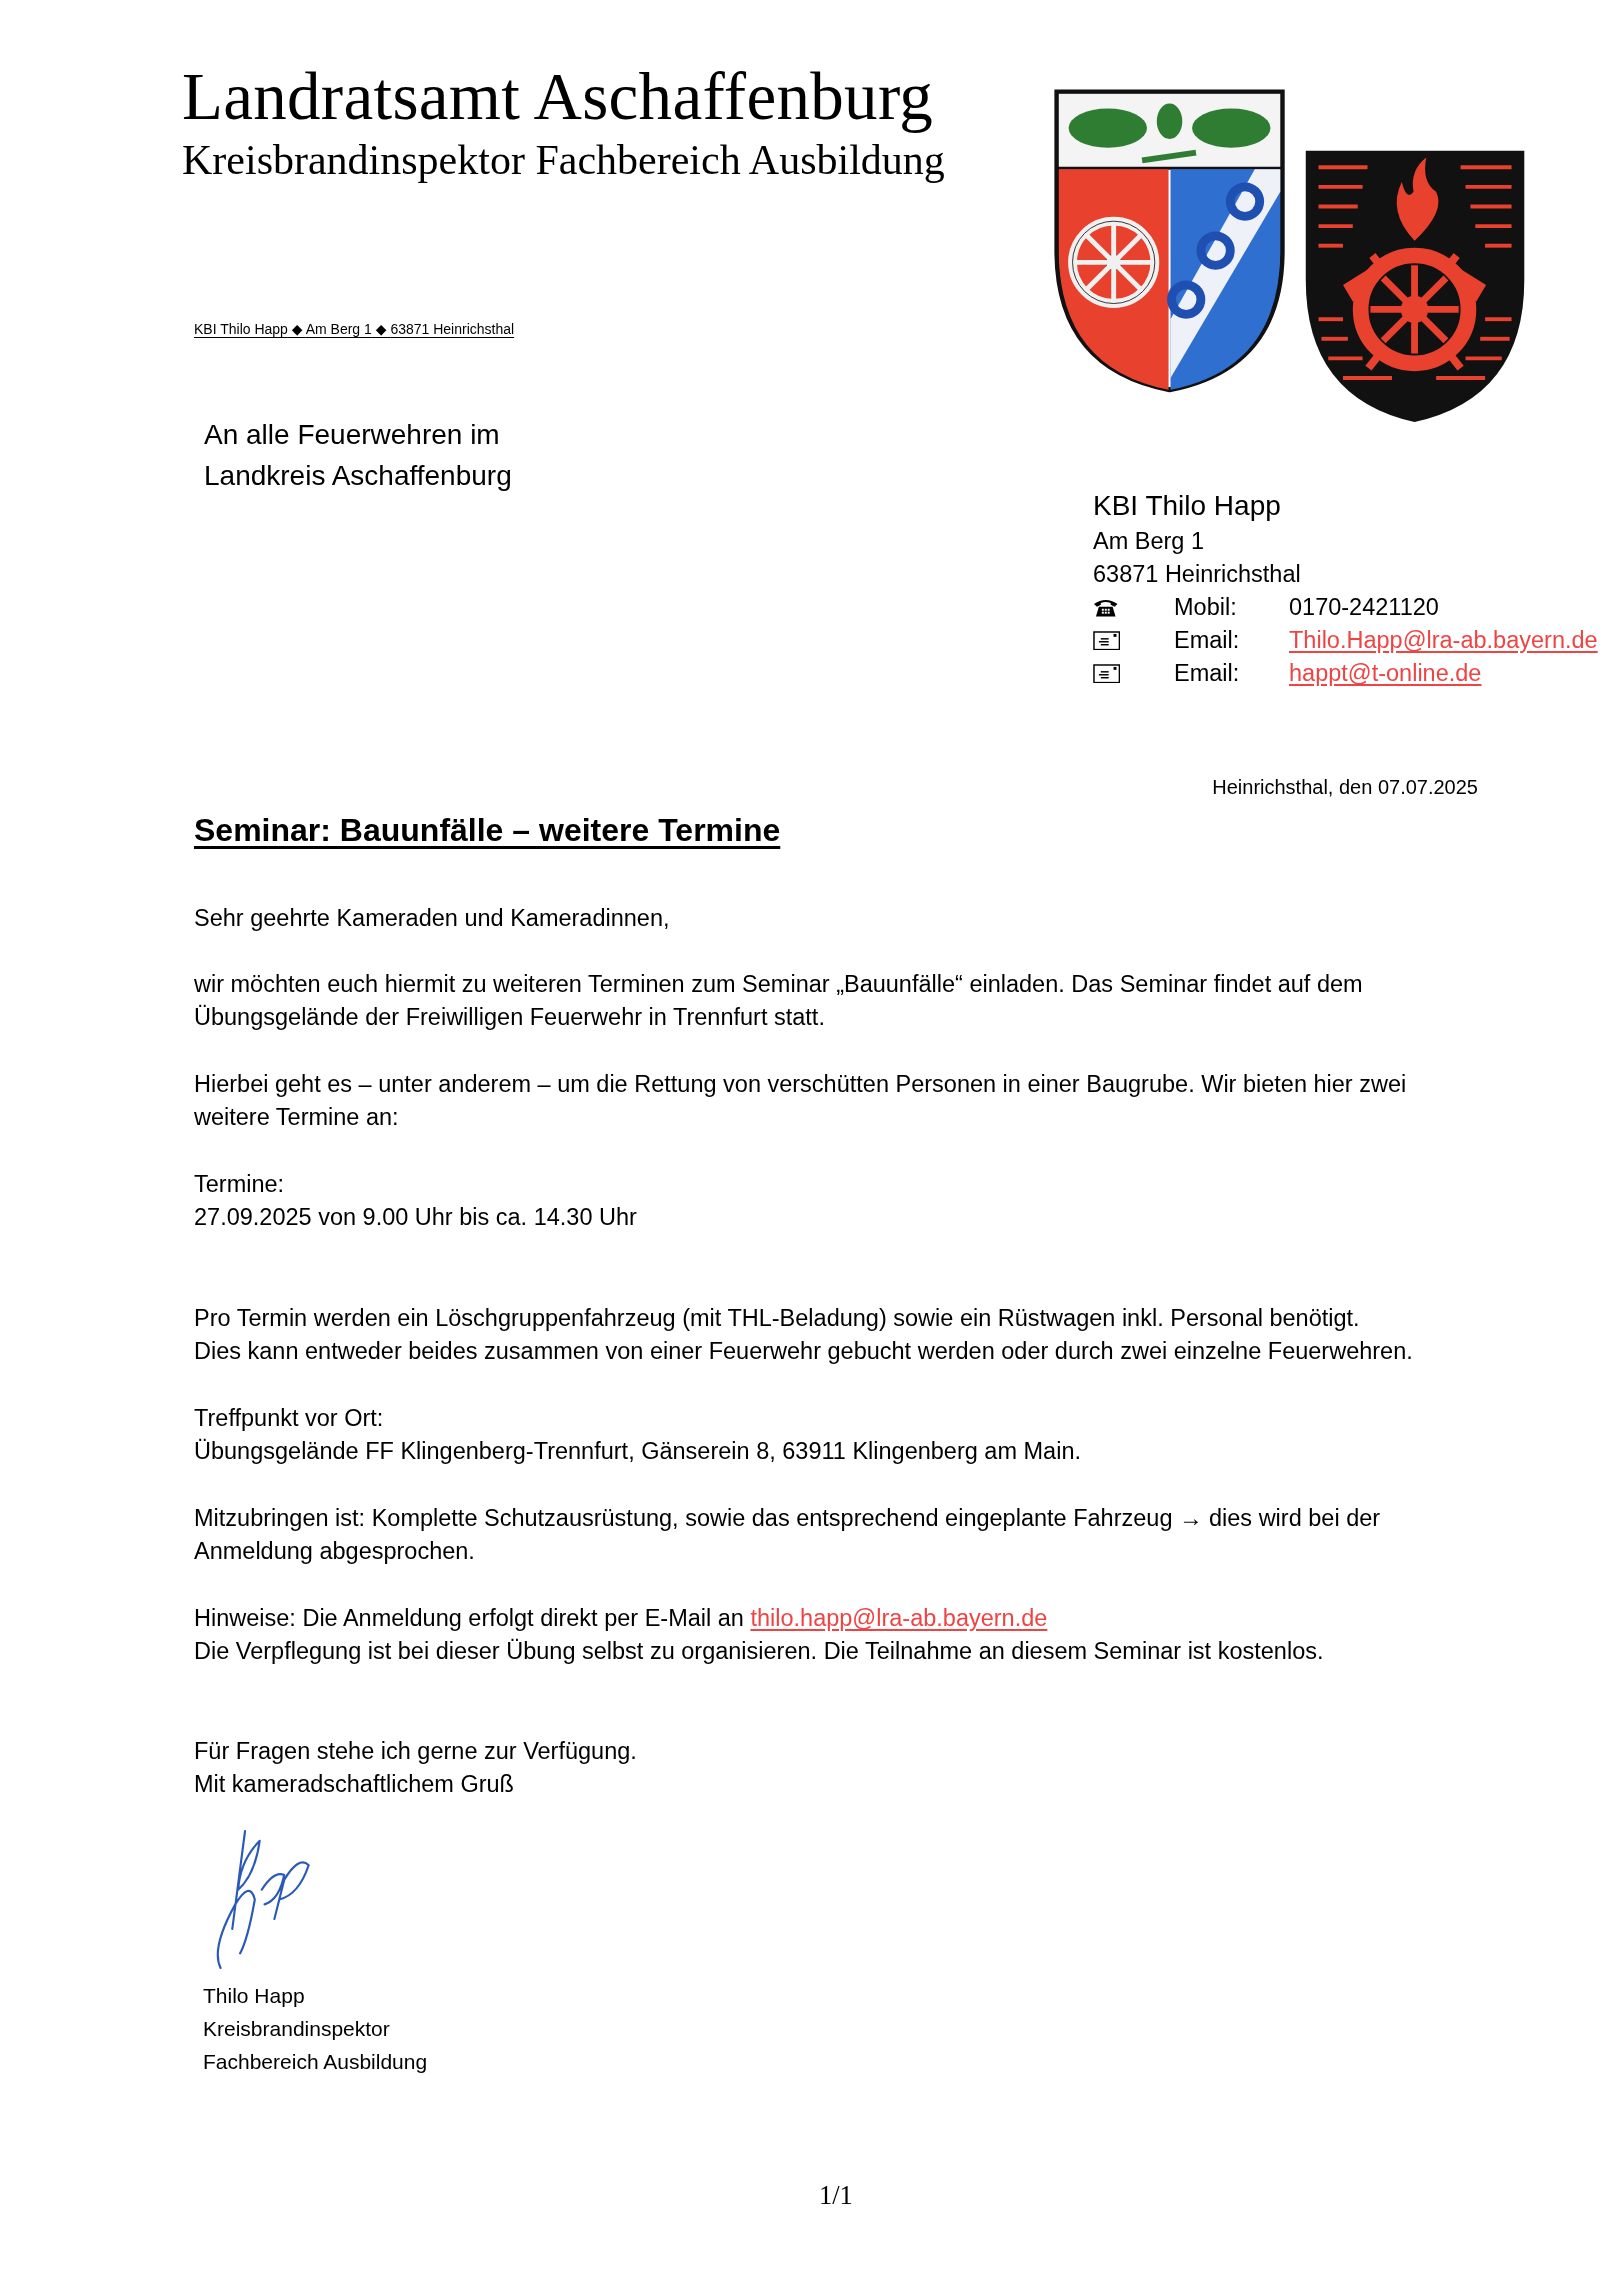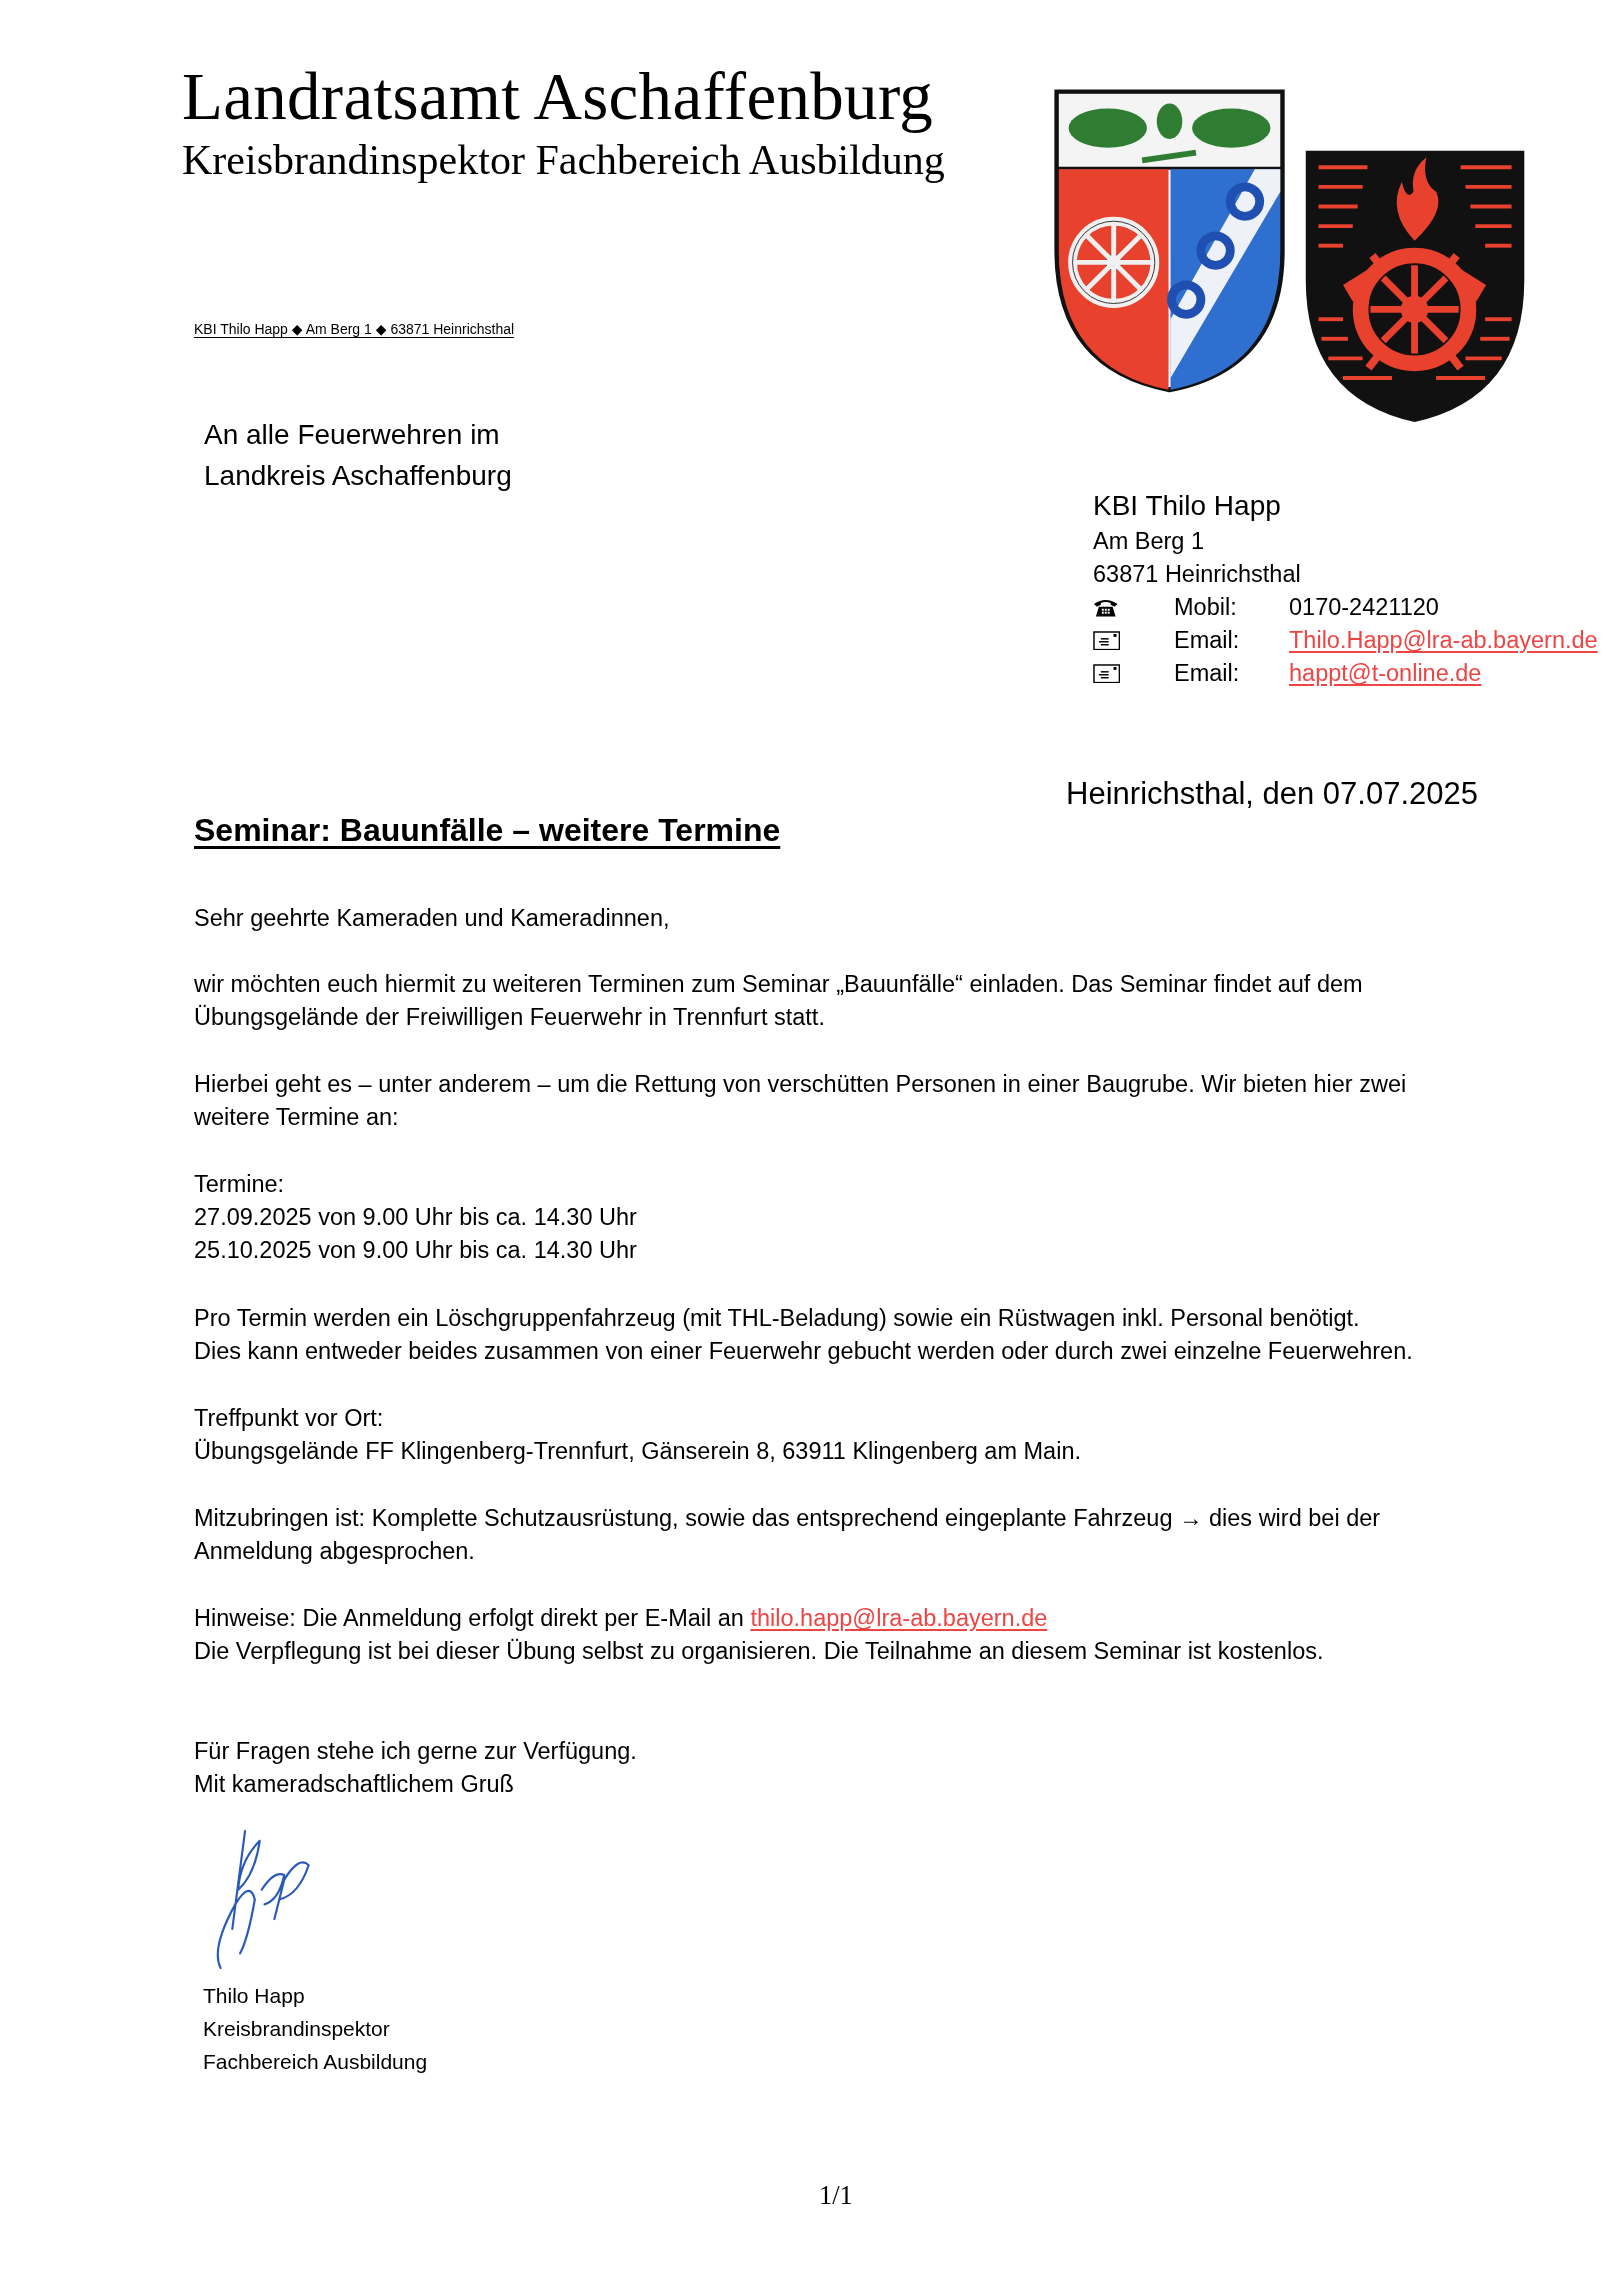--- a/index.html
+++ b/index.html
@@ -11,21 +11,21 @@
   .subtitle { left:182px; top:135px; font-size:42px; line-height:51px; }
   .return-addr { left:194px; top:321px; font-size:14px; text-decoration:underline; text-underline-offset:2.9px; }
   .recipient { left:204px; top:414px; font-size:28px; line-height:41px; }
   .sender { left:1093px; top:486px; font-size:23.5px; line-height:33px; }
   .sender .name { font-size:28px; line-height:39px; }
   .contact-row { display:flex; align-items:center; height:33px;gap:22px; }
   .contact-row .ico { width:59px; display:inline-flex; align-items:center; }
   .contact-row .lbl { width:93px; }
   .link { color:#ef4444; text-decoration:underline; text-underline-offset:2.9px; }
   .crests { left:1049px; top:84px; width:490px; height:343px; }
-  .date { right:143px; top:776px; font-size:31px; }
+  .date { right:143px; top:776px; font-size:20px; }
   .heading { left:194px; top:812px; font-size:32px; font-weight:bold; text-decoration:underline; text-decoration-thickness:2.9px; text-underline-offset:4.9px; }
   .body-text { left:194px; width:1286px; font-size:23.5px; line-height:33px; white-space:normal; }
   .u { text-underline-offset:2.9px; }
   .sig-svg { left:201px; top:1821px; }
   .closing-name { left:203px; top:1979px; font-size:21px; line-height:33px; }
   .pagenum { left:819px; top:2180px; font-size:26.5px; }
 </style>
 </head>
 <body>
 
@@ -171,21 +171,20 @@
 
 <div class="abs body-text" style="top:902px;">Sehr geehrte Kameraden und Kameradinnen,</div>
 
 <div class="abs body-text" style="top:968px;">wir möchten euch hiermit zu weiteren Terminen zum Seminar „Bauunfälle“ einladen. Das Seminar findet auf dem Übungsgelände der Freiwilligen Feuerwehr in Trennfurt statt.</div>
 
 <div class="abs body-text" style="top:1068px;">Hierbei geht es – unter anderem – um die Rettung von verschütten Personen in einer Baugrube. Wir bieten hier zwei weitere Termine an:</div>
 
 <div class="abs body-text" style="top:1168px;">
   <div class="u">Termine:</div>
   <div>27.09.2025 von 9.00 Uhr bis ca. 14.30 Uhr</div>
-  <div>25.10.2025 von 9.00 Uhr bis ca. 14.30 Uhr</div>
 </div>
 
 <div class="abs body-text" style="top:1302px;">
   <div>Pro Termin werden ein Löschgruppenfahrzeug (mit THL-Beladung) sowie ein Rüstwagen inkl. Personal benötigt.</div>
   <div>Dies kann entweder beides zusammen von einer Feuerwehr gebucht werden oder durch zwei einzelne Feuerwehren.</div>
 </div>
 
 <div class="abs body-text" style="top:1402px;">
   <div class="u">Treffpunkt vor Ort:</div>
   <div>Übungsgelände FF Klingenberg-Trennfurt, Gänserein 8, 63911 Klingenberg am Main.</div>

